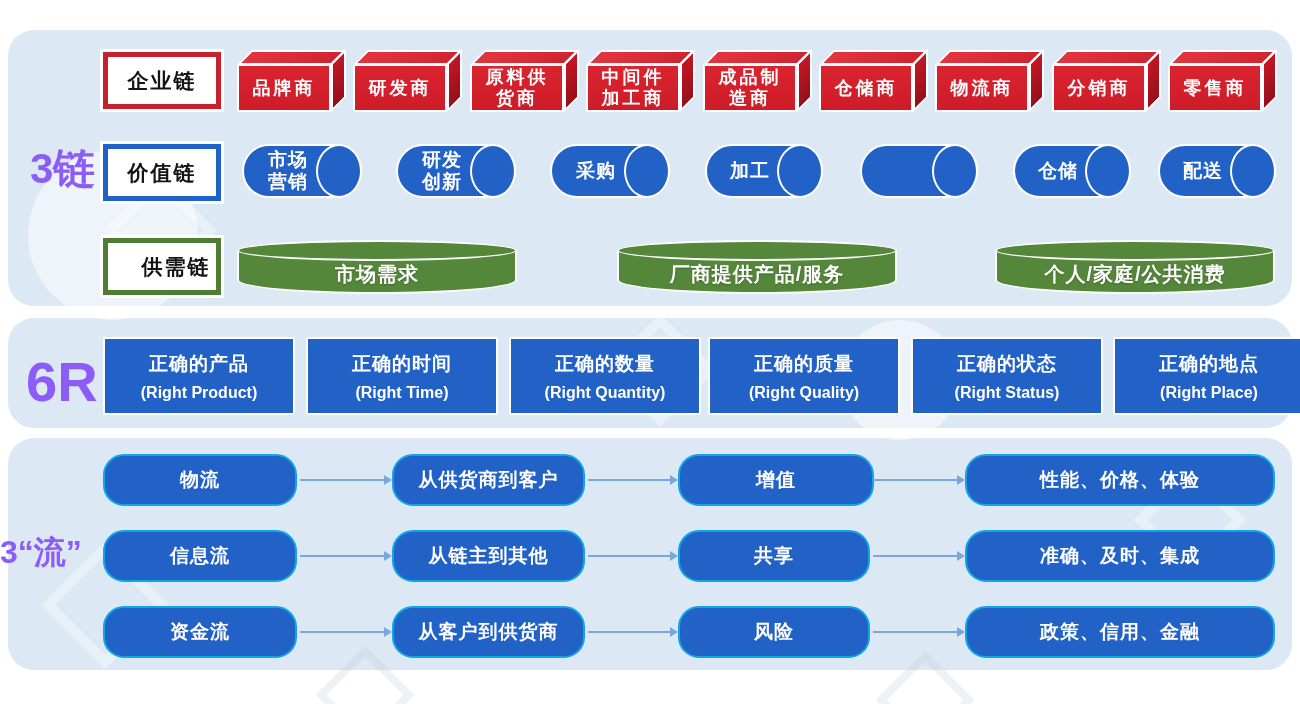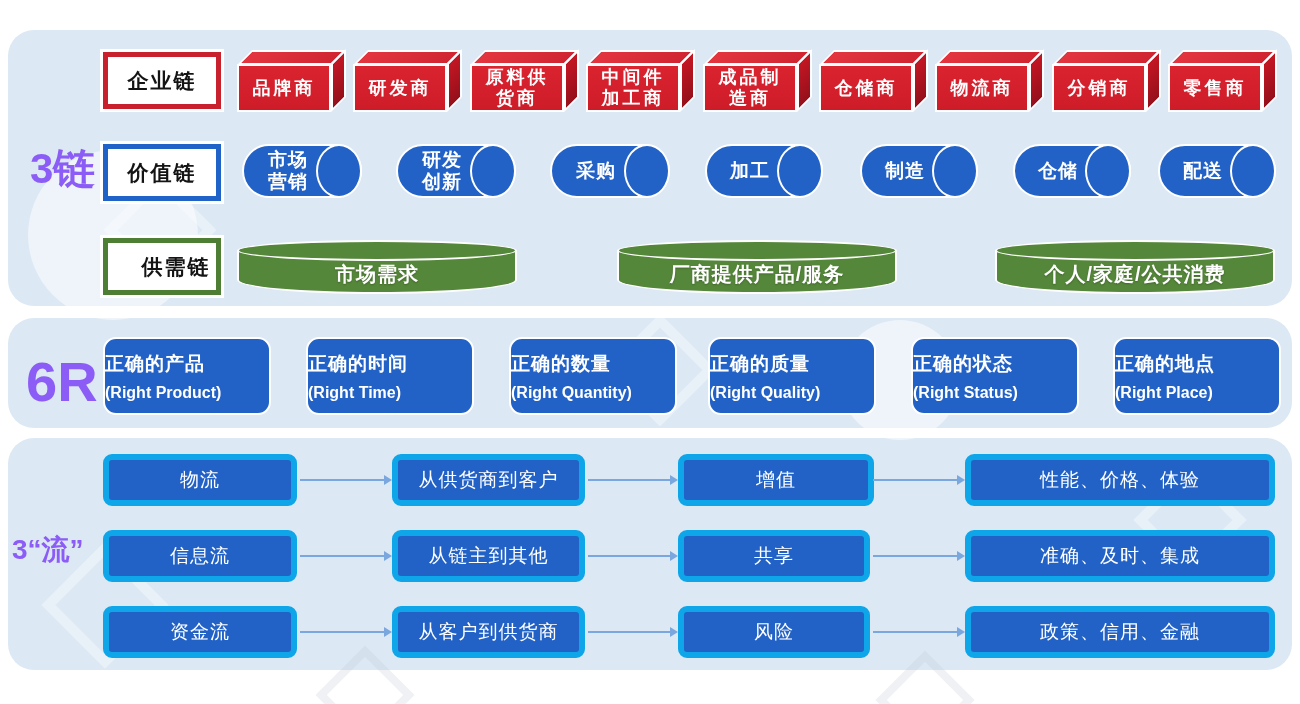--- a/index.html
+++ b/index.html
@@ -14,21 +14,21 @@
 
   
   .wm { position:absolute; pointer-events:none; }
   .wm-circle { border-radius:50%; background:rgba(255,255,255,.5); }
   .wm-diamond { border:10px solid rgba(255,255,255,.35); transform:rotate(45deg); }
   .wm-diamond-gray { border:8px solid rgba(190,200,214,.25); transform:rotate(45deg); }
 
   .section-title { position:absolute; color:#8b5cf6; font-weight:800; line-height:1; }
   #title-chains { left:30px;  top:148px; font-size:42px; }
   #title-6r     { left:26px;  top:354px; font-size:56px; }
-  #title-flows  { left:12px;  top:536px; font-size:28px; }
+  #title-flows  { left:0;  top:536px; font-size:32px; }
 
   
   .chain-label { position:absolute; left:103px; width:118px; height:57px; background:#fff;
                  display:flex; align-items:center; justify-content:center;
                  font-size:21px; font-weight:700; color:#141414; letter-spacing:2px;
                  box-shadow:0 0 0 3px #ffffff; }
   #label-enterprise { top:52px;  border:5px solid #c8202c; }
   #label-value      { top:144px; border:5px solid #1f63c8; }
   #label-supply     { top:238px; border:5px solid #4e7d34;padding-left:28px; }
 
@@ -62,29 +62,29 @@
                border:2px solid #fff; border-top:none;
                border-radius:0 0 50% 50% / 0 0 14px 14px; }
   .drum-top  { position:absolute; left:0; right:0; top:0; height:21px; background:#55873a;
                border:2px solid #fff; border-radius:50%; }
   .drum-label { position:absolute; left:0; right:0; top:14px; bottom:0;
                 display:flex; align-items:center; justify-content:center;
                 color:#fff; font-weight:700; font-size:20px; letter-spacing:1px;
                 text-shadow:0 1px 2px rgba(0,0,0,.25); }
 
   
-  .r-box { position:absolute; top:337px; width:168px; height:78px; background:#2262c6;
-           border:2px solid #fff; border-radius:13px; color:#fff;
-           display:flex; flex-direction:column; align-items:flex-start; justify-content:center; gap:7px; }
+  .r-box { position:absolute; top:337px; width:192px; height:78px; background:#2262c6;
+           border:2px solid #fff; border-radius:2px; color:#fff;
+           display:flex; flex-direction:column; align-items:center; justify-content:center; gap:7px; }
   .r-zh { font-size:19px; font-weight:700; letter-spacing:1px; }
   .r-en { font-size:16px; font-weight:600; }
 
   
-  .f-box { position:absolute; height:52px; background:#2262c6; border:6px solid #0ea5e9;
-           border-radius:9px; color:#fff; font-weight:400; font-size:19px; letter-spacing:1px;
+  .f-box { position:absolute; height:52px; background:#2262c6; border:2px solid #0ea5e9;
+           border-radius:21px; color:#fff; font-weight:700; font-size:19px; letter-spacing:1px;
            display:flex; align-items:center; justify-content:center; }
   .arrow { position:absolute; height:2px; background:#7aa7dd; }
   .arrow::after { content:""; position:absolute; right:-7px; top:-4px;
                   border-left:8px solid #7aa7dd;
                   border-top:5px solid transparent; border-bottom:5px solid transparent; }
 </style>
 </head>
 <body>
 
 <div id="stage">
@@ -172,21 +172,20 @@
   <div class="cyl" style="left:550px;  width:120px">
       <div class="cyl-cap"></div>
       <div class="cyl-label">采购</div>
     </div>
   <div class="cyl" style="left:705px;  width:118px">
       <div class="cyl-cap"></div>
       <div class="cyl-label">加工</div>
     </div>
   <div class="cyl" style="left:860px;  width:118px">
       <div class="cyl-cap"></div>
-      <div class="cyl-label">制造</div>
     </div>
   <div class="cyl" style="left:1013px; width:118px">
       <div class="cyl-cap"></div>
       <div class="cyl-label">仓储</div>
     </div>
   <div class="cyl" style="left:1158px; width:118px">
       <div class="cyl-cap"></div>
       <div class="cyl-label">配送</div>
     </div>
 

